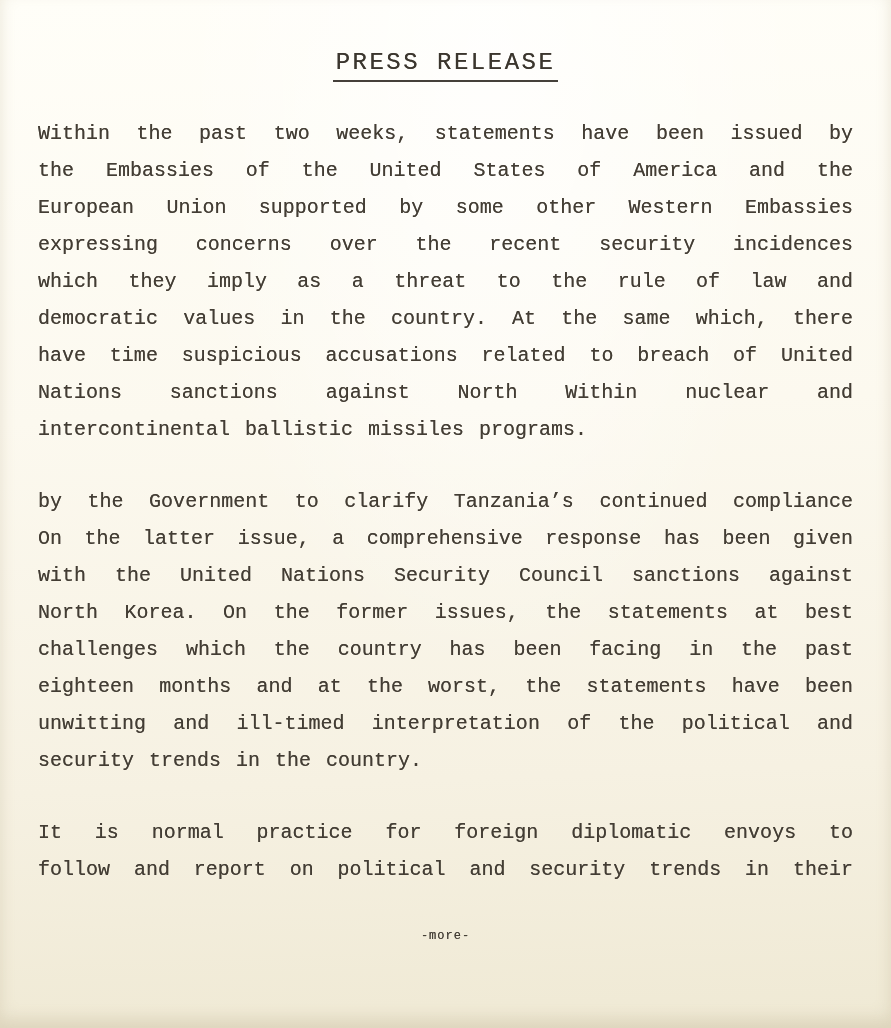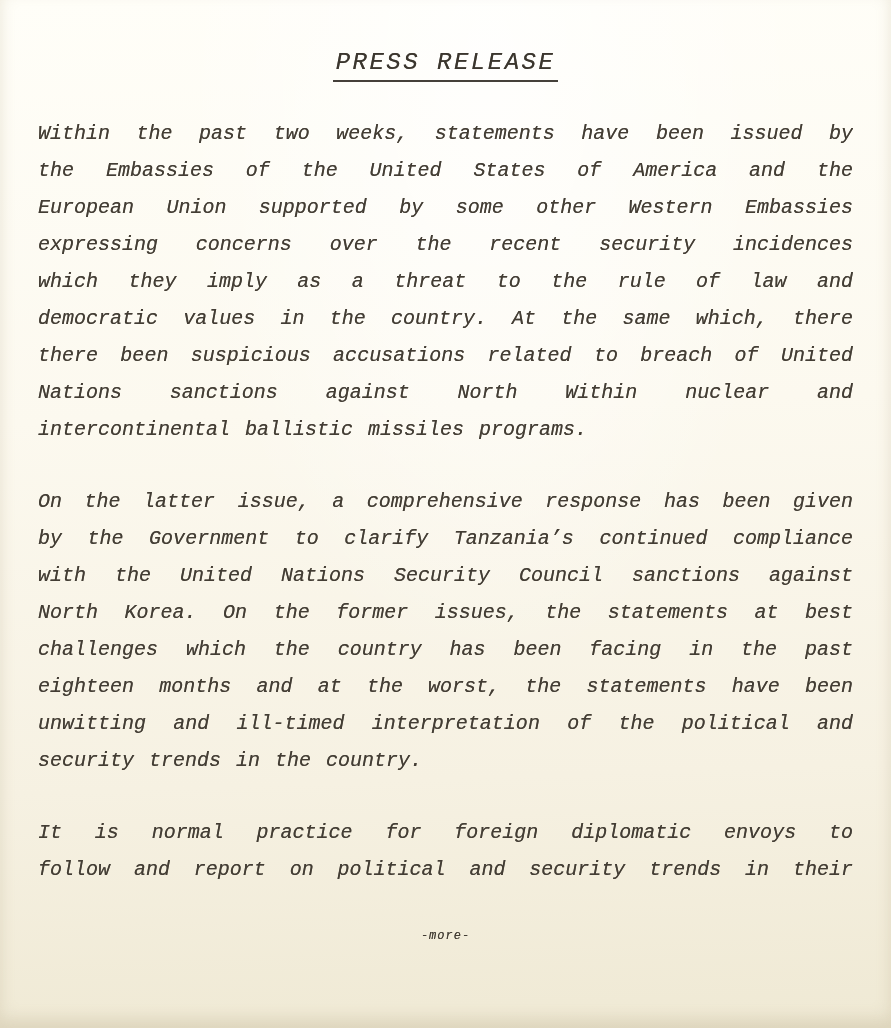--- a/index.html
+++ b/index.html
@@ -15,21 +15,20 @@
     box-sizing: border-box;
     padding: 48px 38px 0 38px;
     overflow: hidden;
     font-family: "Liberation Mono", "DejaVu Sans Mono", monospace;
     color: #433d34;
     background:
       radial-gradient(ellipse at 55% 6%, rgba(255,255,255,0.75), rgba(255,255,255,0) 45%),
       linear-gradient(178deg, #fffef8 0%, #fcf9ef 40%, #f6f1e2 75%, #efe9d4 100%);
     box-shadow: inset 0 -9px 16px rgba(150,130,90,0.20);
     text-shadow: 0 0 0.6px rgba(62,56,48,0.75);
-    font-style: italic;
   }
   .title-row {
     text-align: center;
     margin: 0 0 33px 0;
   }
   .doc-title {
     display: inline-block;
     font-size: 24px;
     line-height: 30px;
     letter-spacing: 2.5px;
@@ -75,28 +74,28 @@
     <span class="doc-title">PRESS RELEASE</span>
   </div>
 
   <div class="para">
     <div class="line j">Within the past two weeks, statements have been issued by</div>
     <div class="line j">the Embassies of the United States of America and the</div>
     <div class="line j">European Union supported by some other Western Embassies</div>
     <div class="line j">expressing concerns over the recent security incidences</div>
     <div class="line j">which they imply as a threat to the rule of law and</div>
     <div class="line j">democratic values in the country. At the same which, there</div>
-    <div class="line j">there been suspicious accusations related to breach of United</div>
+    <div class="line j">have time suspicious accusations related to breach of United</div>
     <div class="line j">Nations sanctions against North Within nuclear and</div>
     <div class="line last">intercontinental ballistic missiles programs.</div>
   </div>
 
   <div class="para">
+    <div class="line j">by the Government to clarify Tanzania’s continued compliance</div>
     <div class="line j">On the latter issue, a comprehensive response has been given</div>
-    <div class="line j">by the Government to clarify Tanzania’s continued compliance</div>
     <div class="line j">with the United Nations Security Council sanctions against</div>
     <div class="line j">North Korea. On the former issues, the statements at best</div>
     <div class="line j">challenges which the country has been facing in the past</div>
     <div class="line j">eighteen months and at the worst, the statements have been</div>
     <div class="line j">unwitting and ill-timed interpretation of the political and</div>
     <div class="line last">security trends in the country.</div>
   </div>
 
   <div class="para">
     <div class="line j">It is normal practice for foreign diplomatic envoys to</div>

